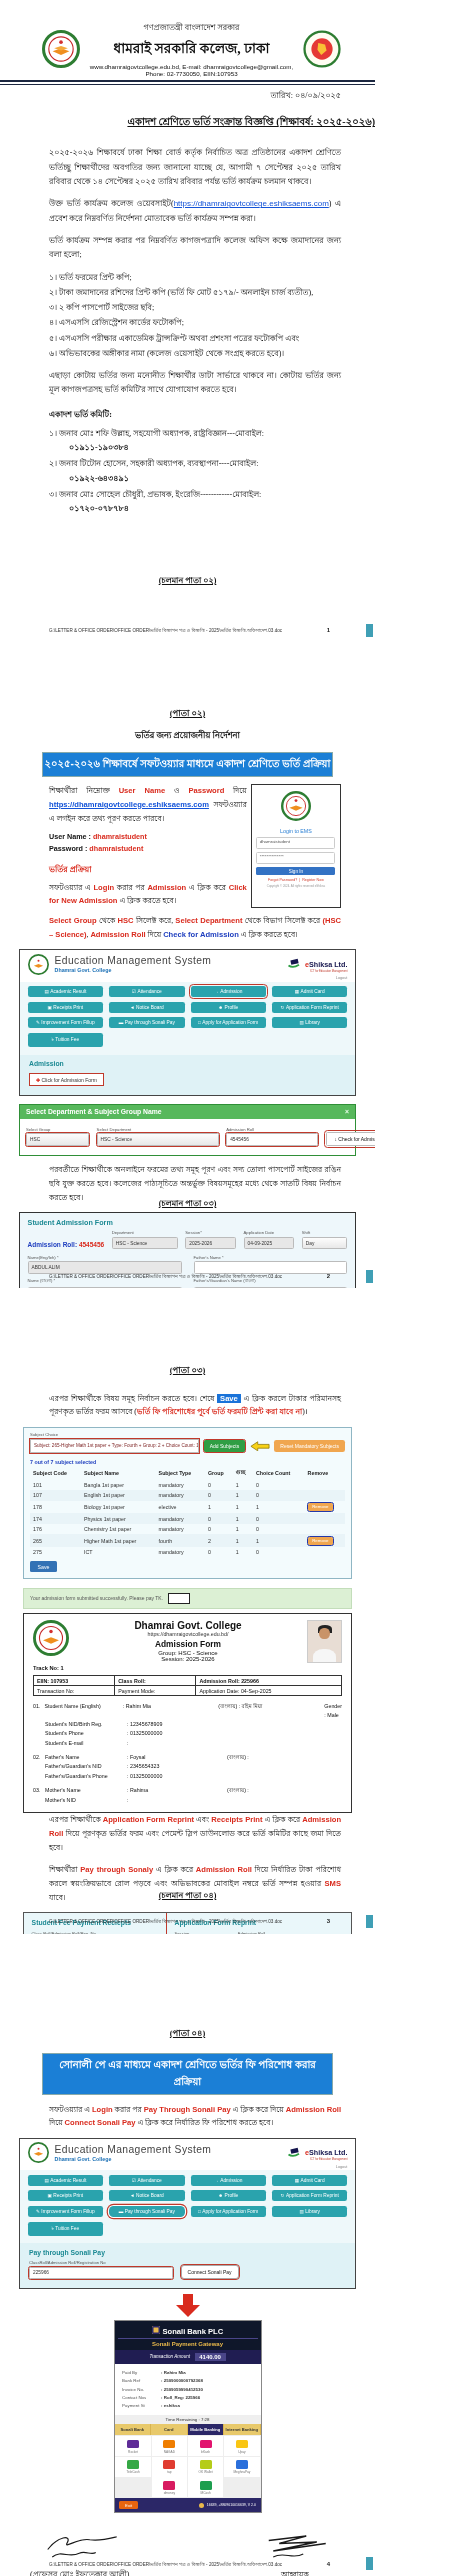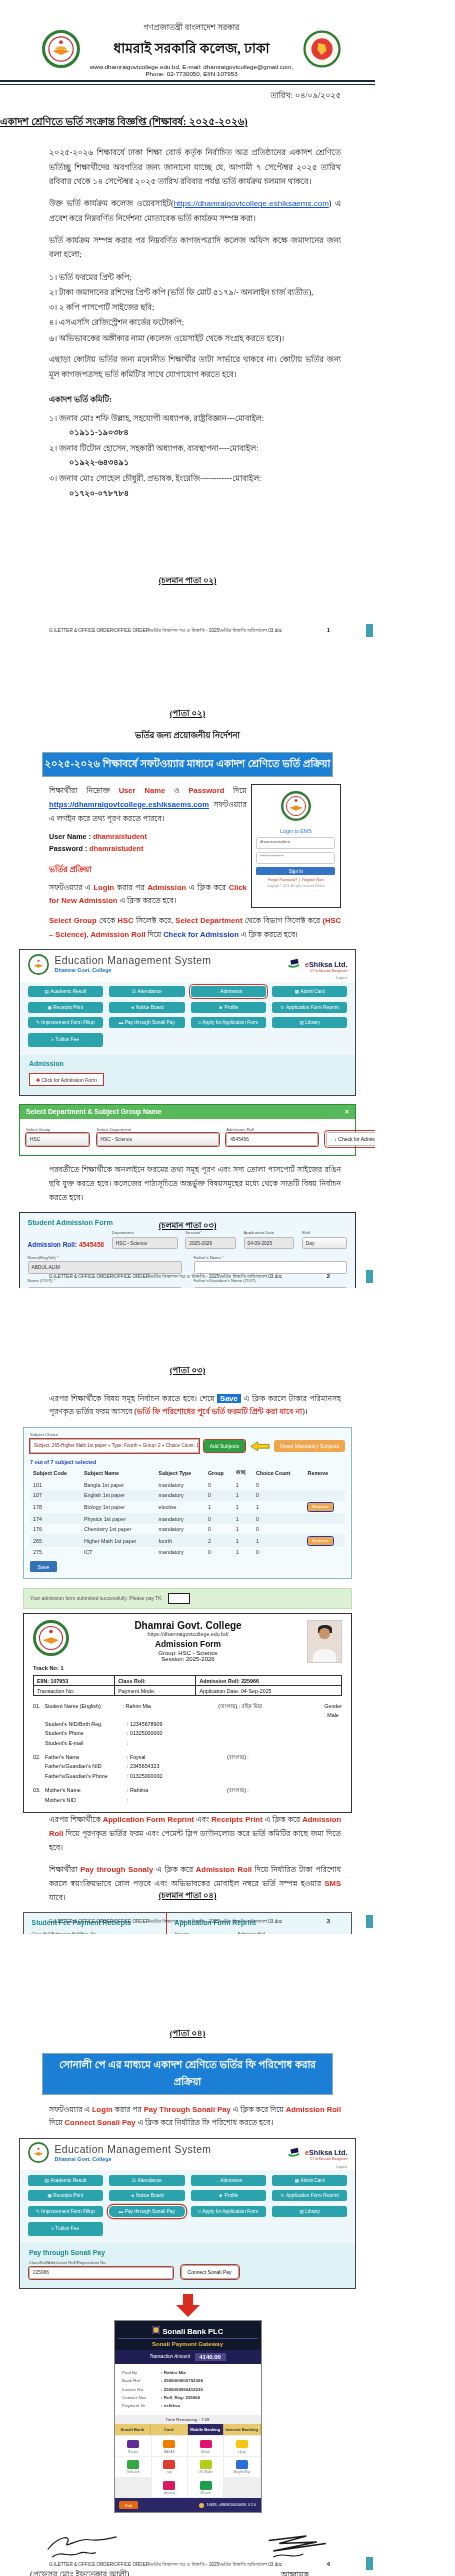--- a/index.html
+++ b/index.html
@@ -21,21 +21,21 @@
   .tealmark{position:absolute;right:2.3px;width:6.8px;height:13px;background:#3f9fb5;border:0.8px solid #2c7econtent;}
 
   
   .hdr{display:flex;align-items:center;margin:21px 34px 0 42px;gap:6px;}
   .hdr-center{flex:1;text-align:center}
   .h-govt{font-size:8px;margin-bottom:3px}
   .h-college{font-size:13.7px;font-weight:bold;margin-bottom:2.3px}
   .h-contact{font-size:6.2px;font-family:"Liberation Sans",sans-serif;}
   .rule{margin:3px 0 0;border-top:2.3px solid #1c2740;border-bottom:0.8px solid #1c2740;height:1.5px;}
   .date-line{text-align:right;margin:4.6px 34px 10.6px 0;font-size:8px;}
-  .doc-title{text-align:left;font-size:10px;font-weight:bold;text-decoration:underline;margin:12px 0 15px;}
+  .doc-title{text-align:right;font-size:10px;font-weight:bold;text-decoration:underline;margin:12px 0 15px;}
   .doclist{margin:0 34px 7.6px 49px;font-size:8px;line-height:1.9;}
   .cm-head{margin:10.6px 34px 6px 49px;font-size:8px;font-weight:bold;}
   .cm{display:flex;margin:0 34px 1.5px 49px;font-size:8px;line-height:1.8;flex-direction:column;}
   .cm .ph{margin-left:20px;font-weight:bold}
 
   
   .logo-sm{flex:0 0 auto}
 
   
   .page-label{font-size:8.4px;font-weight:bold;text-align:center;}
@@ -230,20 +230,21 @@
   <div class="date-line">তারিখ: ০৪/০৯/২০২৫</div>
   <div class="doc-title">একাদশ শ্রেণিতে ভর্তি সংক্রান্ত বিজ্ঞপ্তি (শিক্ষাবর্ষ: ২০২৫-২০২৬)</div>
   <p class="body-txt">২০২৫-২০২৬ শিক্ষাবর্ষে ঢাকা শিক্ষা বোর্ড কর্তৃক নির্বাচিত অত্র প্রতিষ্ঠানের একাদশ শ্রেণিতে ভর্তিচ্ছু শিক্ষার্থীদের অবগতির জন্য জানানো যাচ্ছে যে, আগামী ৭ সেপ্টেম্বর ২০২৫ তারিখ রবিবার থেকে ১৪ সেপ্টেম্বর ২০২৫ তারিখ রবিবার পর্যন্ত ভর্তি কার্যক্রম চলমান থাকবে।</p>
   <p class="body-txt"><span>উক্ত ভর্তি কার্যক্রম কলেজ ওয়েবসাইট(</span><span class="link">https://dhamraigovtcollege.eshiksaems.com</span><span>) এ প্রবেশ করে নিম্নবর্ণিত নির্দেশনা মোতাবেক ভর্তি কার্যক্রম সম্পন্ন করা।</span></p>
   <p class="body-txt">ভর্তি কার্যক্রম সম্পন্ন করার পর নিম্নবর্ণিত কাগজপত্রাদি কলেজ অফিস কক্ষে জমাদানের জন্য বলা হলো;</p>
   <div class="doclist">
     <div>১। ভর্তি ফরমের প্রিন্ট কপি;</div>
     <div>২। টাকা জমাদানের রশিদের প্রিন্ট কপি (ভর্তি ফি মোট ৫১৭৯/- অনলাইন চার্জ ব্যতীত),</div>
     <div>৩। ২ কপি পাসপোর্ট সাইজের ছবি;</div>
     <div>৪। এসএসসি রেজিস্ট্রেশন কার্ডের ফটোকপি;</div>
+    <div>৫। এসএসসি পরীক্ষার একাডেমিক ট্রান্সক্রিপ্ট অথবা প্রশংসা পত্রের ফটোকপি এবং</div>
     <div>৬। অভিভাবকের অঙ্গীকার নামা (কলেজ ওয়েসাইট থেকে সংগ্রহ করতে হবে)।</div>
   </div>
   <p class="body-txt">এছাড়া কোটায় ভর্তির জন্য মনোনীত শিক্ষার্থীর ডাটা সার্ভারে থাকবে না। কোটায় ভর্তির জন্য মূল কাগজপত্রসহ ভর্তি কমিটি'র সাথে যোগাযোগ করতে হবে।</p>
   <div class="cm-head">একাদশ ভর্তি কমিটি:</div>
   <div class="cm">
       <span class="t">১। জনাব মোঃ শফি উল্লাহ, সহযোগী অধ্যাপক, রাষ্ট্রবিজ্ঞান---মোবাইল:</span>
       <span class="ph">০১৯১১-১৯০৩৮৪</span>
     </div>
   <div class="cm">
       <span class="t">২। জনাব টিটোন হোসেন, সহকারী অধ্যাপক, ব্যবস্থাপনা----মোবাইল:</span>
@@ -403,21 +404,21 @@
           </div>
         <div class="fld">
             <label>Father's/Guardian's Name (বাংলা)</label>
             <div class="inp"></div>
           </div>
 
       </div>
     </div>
   </div>
 
-  <div class="continue" style="top:573px"><span>(চলমান পাতা ০৩)</span></div>
+  <div class="continue" style="top:551px"><span>(চলমান পাতা ০৩)</span></div>
   <div class="pfooter" style="top:627px">
     <span class="fpath">G:\LETTER &amp; OFFICE ORDER\OFFICE ORDER\ভর্তির বিজ্ঞাপন পত্র ও বিজ্ঞপ্তি - 2025\ভর্তির বিজ্ঞপ্তি.অফিসাদেশ.03.doc</span>
     <span class="fpage">2</span>
   </div>
   <div class="tealmark" style="top:624px"></div>
 </div>
 
 <div class="page" id="p3">
   <div style="height:76px"></div>
   <div class="page-label"><span>(পাতা ০৩)</span></div>

